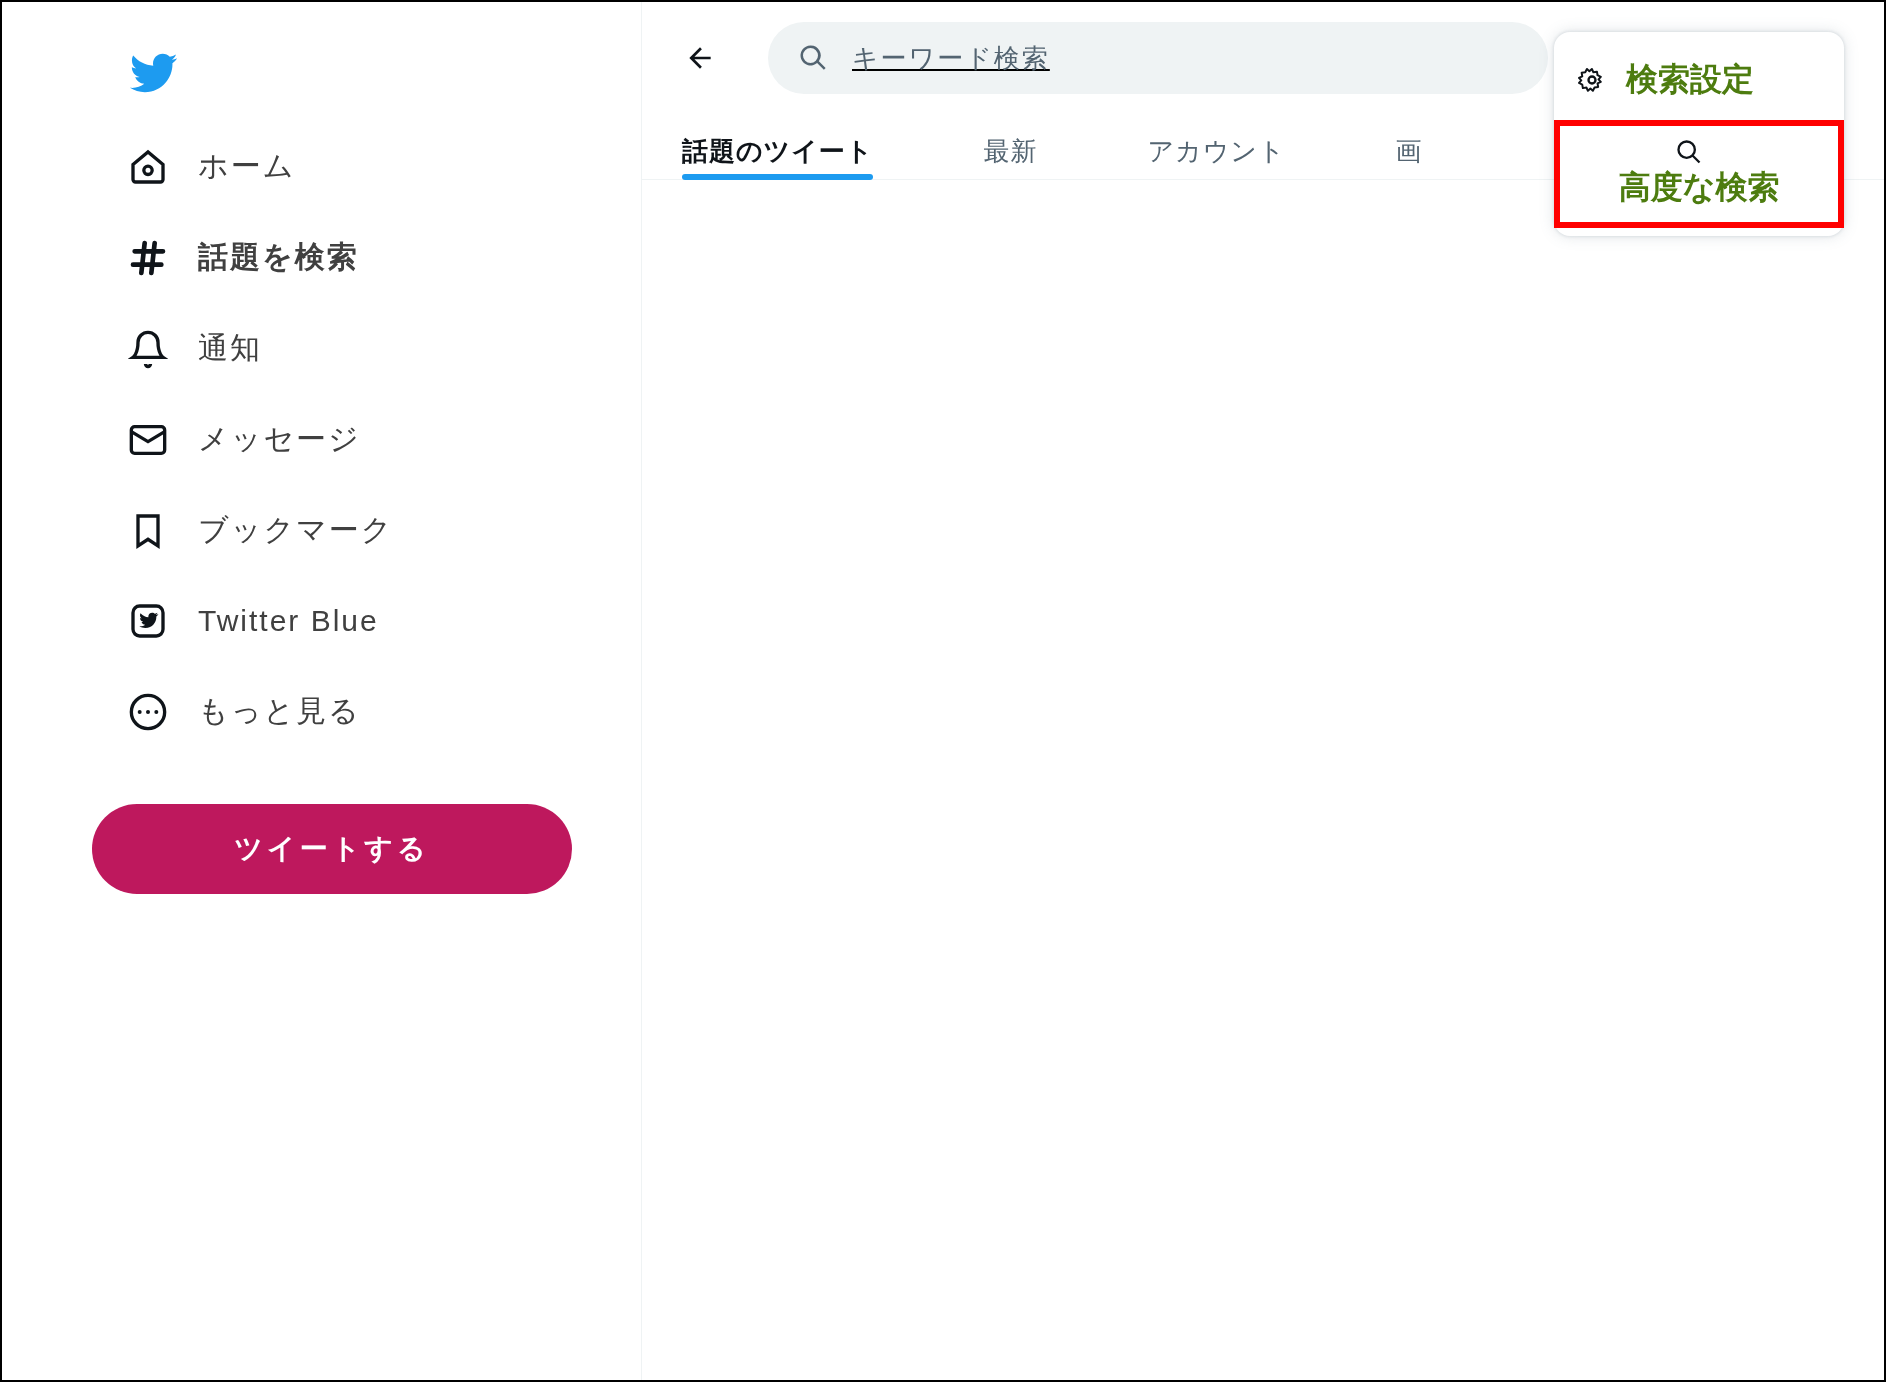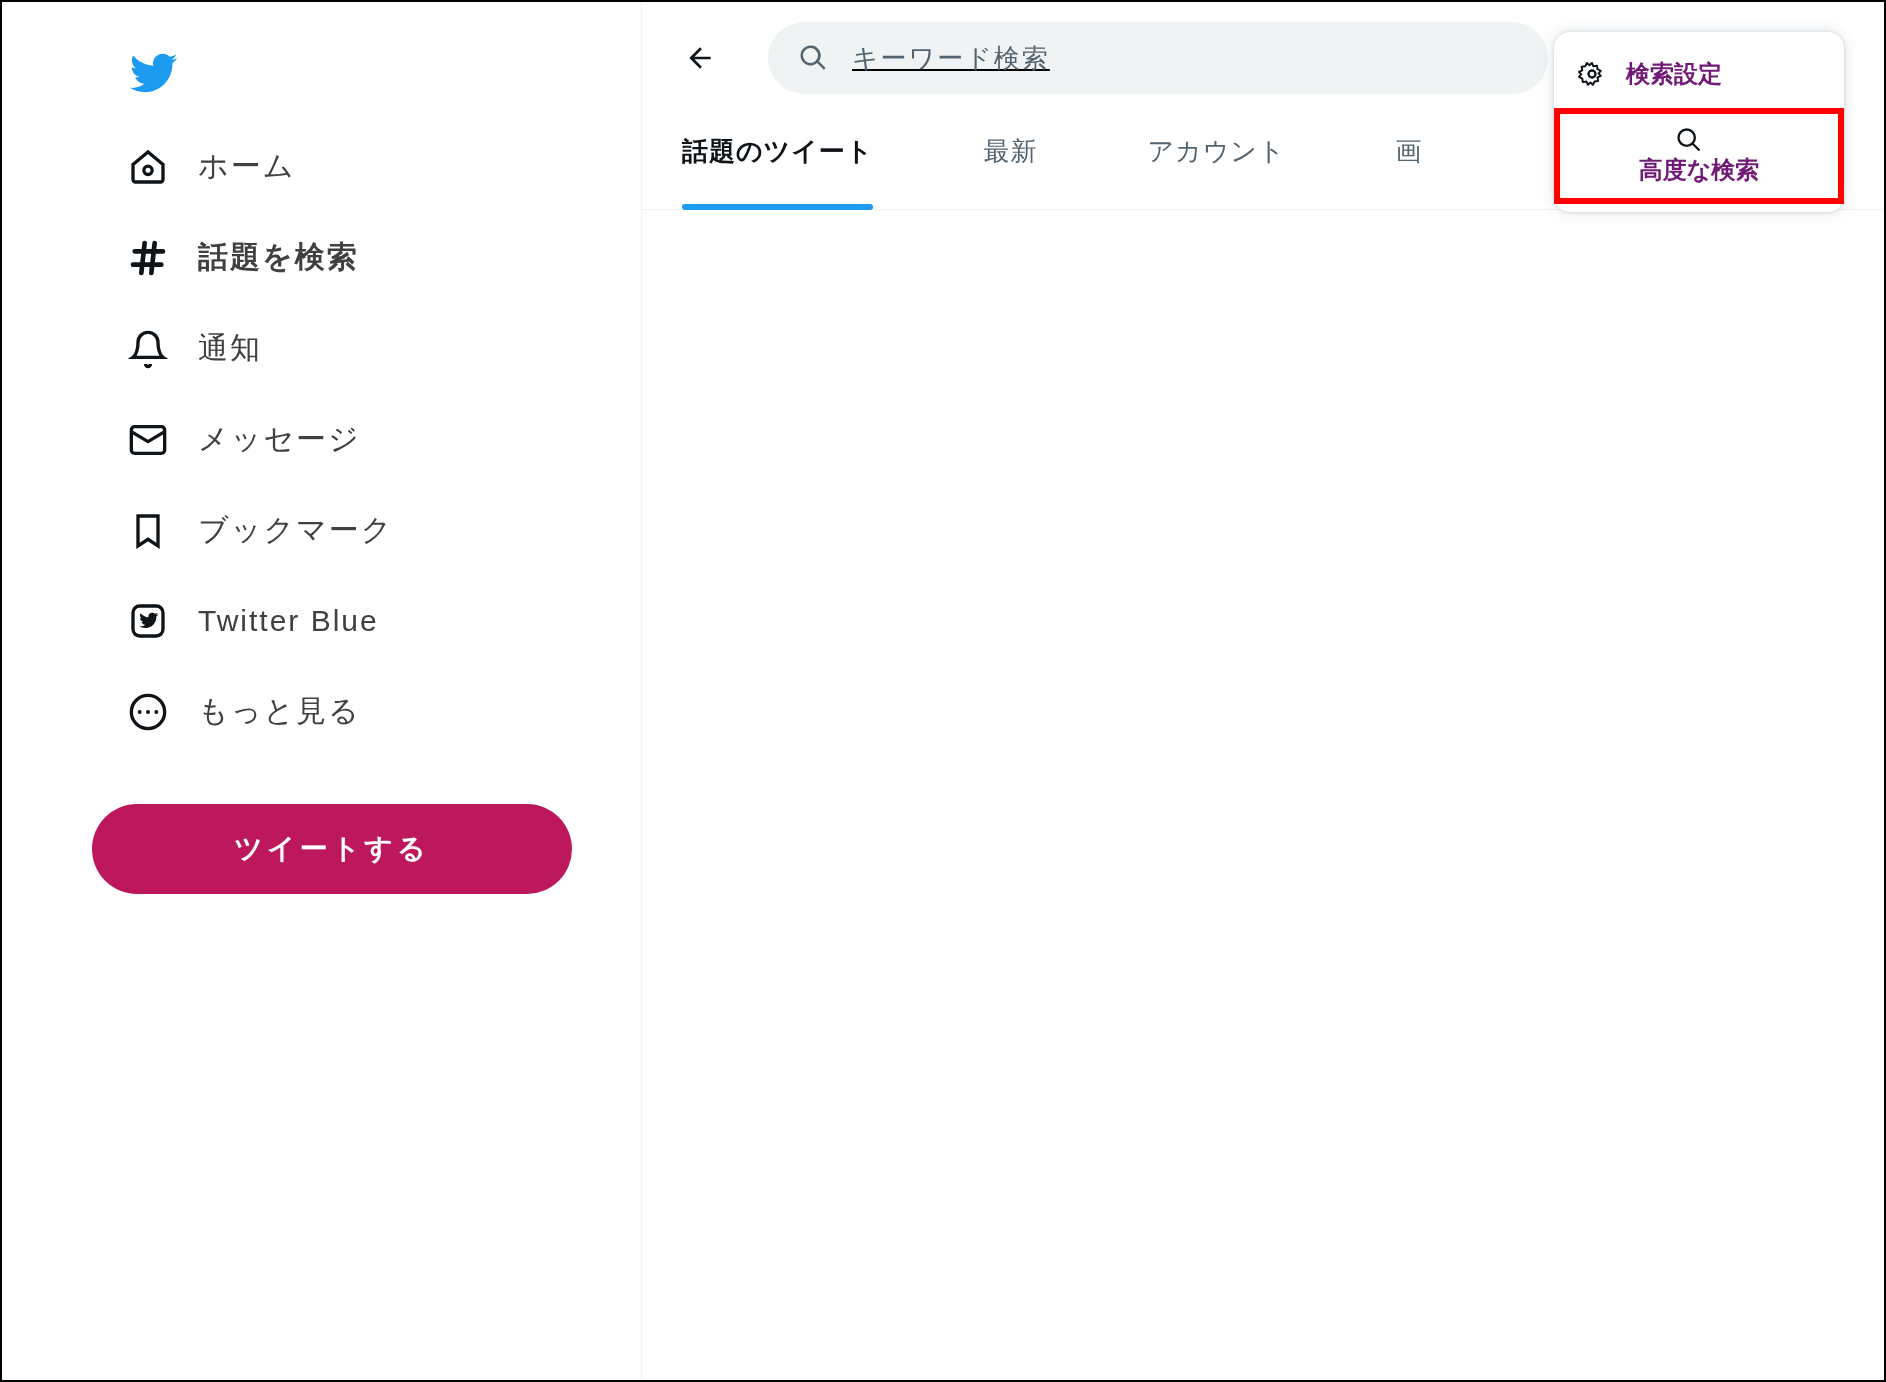--- a/index.html
+++ b/index.html
@@ -133,21 +133,21 @@
   .search-input::placeholder {
     color: #536471;
   }
   .tabs {
     display: flex;
     border-bottom: 1px solid #eff3f4;
     padding: 30px 40px 0 40px;
     gap: 110px;
   }
   .tab {
-    padding-bottom: 40px;
+    padding-bottom: 10px;
     font-size: 26px;
     color: #536471;
     cursor: pointer;
     position: relative;
     letter-spacing: 1px;
   }
   .tab.active {
     color: #0f1419;
     font-weight: 700;
   }
@@ -180,22 +180,22 @@
   }
   .dropdown-item svg {
     width: 28px;
     height: 28px;
     fill: none;
     stroke: #0f1419;
     stroke-width: 2;
     margin-right: 20px;
   }
   .dropdown-label {
-    font-size: 24px;
-    color: #701a75;
+    font-size: 32px;
+    color: #4d7c0f;
     font-weight: 600;
   }
   .dropdown-item.highlighted {
     outline: 6px solid #ff0000;
     outline-offset: -6px;
     flex-direction: column;
   }
 </style>
 </head>
 <body>

